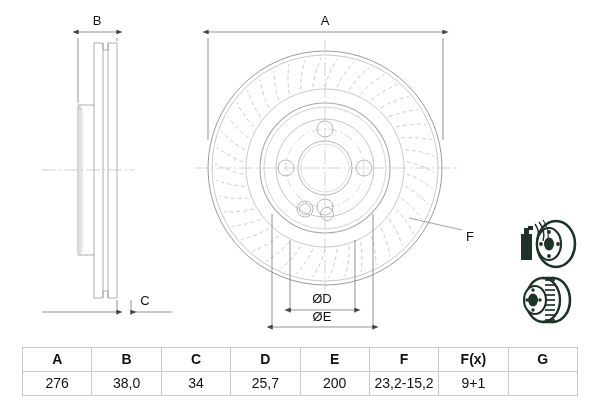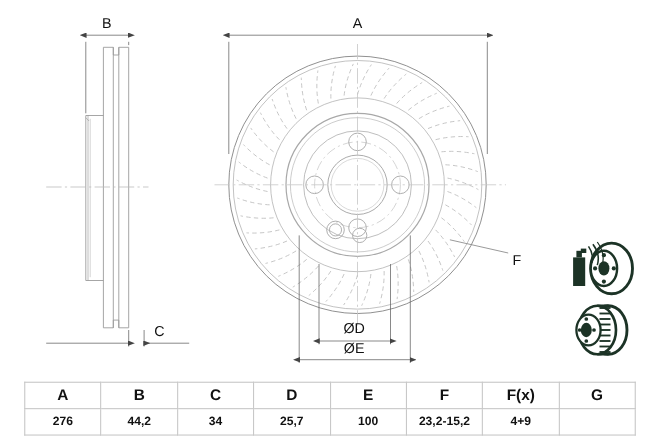--- a/index.html
+++ b/index.html
@@ -42,22 +42,22 @@
     color: #111111;
     padding: 0;
     height: 23px;
     line-height: 23px;
   }
   .spec-table tr.head-row td {
     font-weight: bold;
     font-size: 14px;
   }
   .spec-table tr.value-row td {
-    font-weight: bold;
-    font-size: 11px;
+    font-weight: normal;
+    font-size: 14px;
   }
 
   
   .dim-label {
     font-family: "Liberation Sans", sans-serif;
     font-size: 13px;
     fill: #111111;
   }
 </style>
 </head>
@@ -272,22 +272,22 @@
       <td>B</td>
       <td>C</td>
       <td>D</td>
       <td>E</td>
       <td>F</td>
       <td>F(x)</td>
       <td>G</td>
     </tr>
     <tr class="value-row">
       <td>276</td>
-      <td>44,2</td>
+      <td>38,0</td>
       <td>34</td>
       <td>25,7</td>
-      <td>100</td>
+      <td>200</td>
       <td>23,2-15,2</td>
-      <td>4+9</td>
+      <td>9+1</td>
       <td></td>
     </tr>
   </tbody>
 </table>
 
 </body></html>

